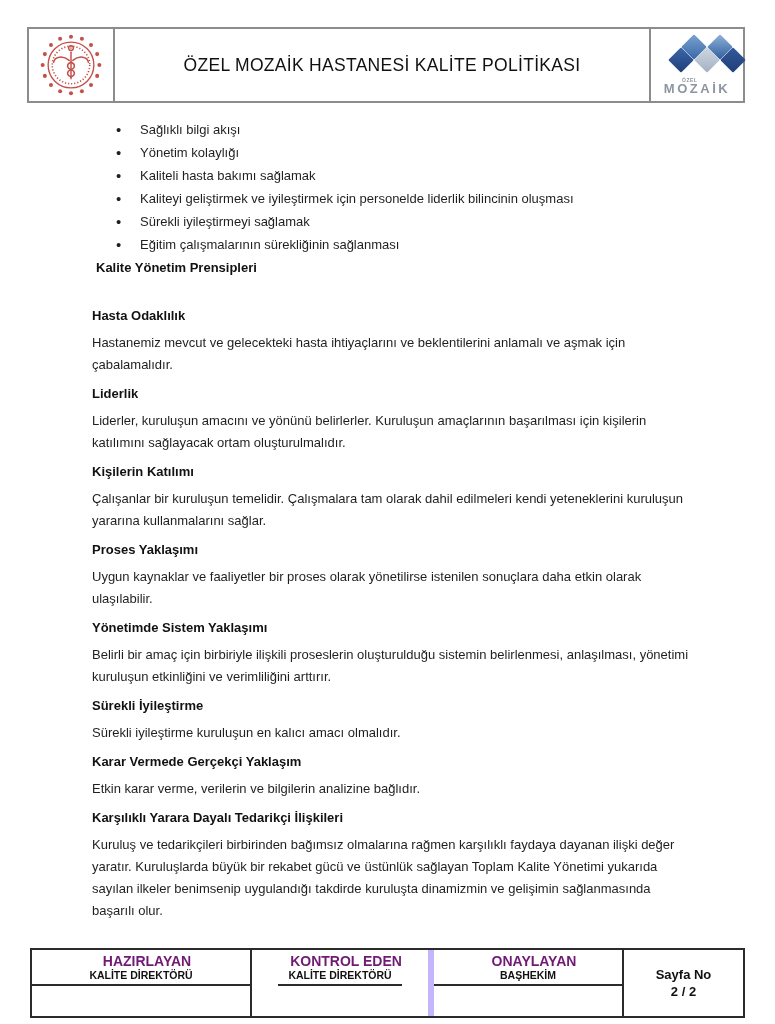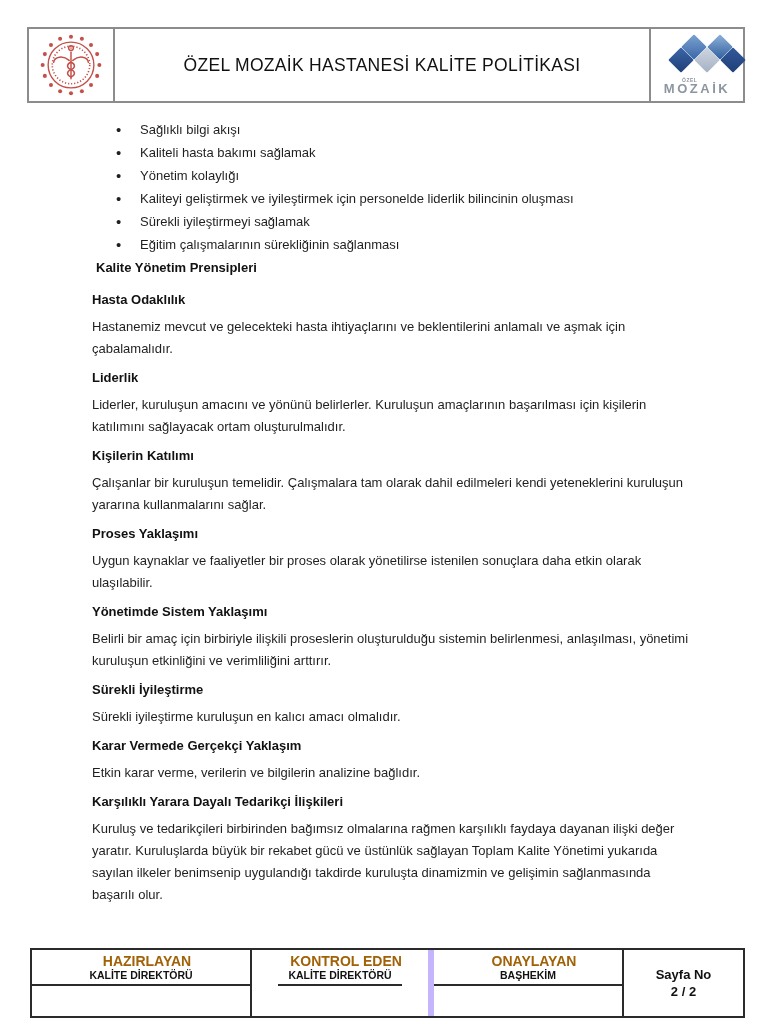--- a/index.html
+++ b/index.html
@@ -55,38 +55,38 @@
   .bullet-list li::before {
     content:"\2022"; position:absolute; left:24px; top:0;
     font-size:15px; color:#1f1f1f;
   }
   .intro-heading {
     font-size:13px; font-weight:bold; color:#111; margin:0 0 0 4px; line-height:22px;
   }
   .section-heading {
     font-size:13px; font-weight:bold; color:#111; margin-top:7px; line-height:22px;
   }
-  .section-heading.first { margin-top:10px; }
+  .section-heading.first { margin-top:26px; }
   .section-paragraph { margin-top:5px; line-height:22px; }
 
   
   .footer-table {
     position:absolute; left:30px; top:948px; width:715px; height:70px;
     display:flex; border:2px solid #2b2b2b; background:#fff;
   }
   .fcol { display:flex; flex-direction:column; }
   .fcol-1 { width:220px; border-right:2px solid #2b2b2b; }
   .fcol-2 { width:182px; border-right:6px solid #c4b5fd;align-items:center; }
   .fcol-3 { width:190px; border-right:2px solid #2b2b2b; }
   .fcol-page { flex:1; justify-content:center; }
   .fhead {
     height:36px; border-bottom:2px solid #2b2b2b;
     display:flex; flex-direction:column; align-items:center; justify-content:center;
   }
-  .frole  { font-size:14px; font-weight:bold; color:#a16207; line-height:16px;margin-left:12px; }
+  .frole  { font-size:14px; font-weight:bold; color:#701a75; line-height:16px;margin-left:12px; }
   .fsub   { font-size:10.5px; font-weight:bold; color:#111; line-height:13px; }
   .fsig   { flex:1; }
   .fpage-label { font-size:13px; font-weight:bold; color:#111; line-height:17px; text-align:center; }
   .fpage-value { font-size:13px; font-weight:bold; color:#111; line-height:17px; text-align:center; }
 </style>
 </head>
 <body>
 
 <div class="page">
 
@@ -136,22 +136,22 @@
         <div class="mz-d mz-d3"></div>
         <div class="mz-ozel">ÖZEL</div>
         <div class="mz-name">MOZAİK</div>
       </div>
     </div>
   </div>
 
   <div class="content">
     <ul class="bullet-list">
       <li>Sağlıklı bilgi akışı</li>
+      <li>Yönetim kolaylığı</li>
       <li>Kaliteli hasta bakımı sağlamak</li>
-      <li>Yönetim kolaylığı</li>
       <li>Kaliteyi geliştirmek ve iyileştirmek için personelde liderlik bilincinin oluşması</li>
       <li>Sürekli iyileştirmeyi sağlamak</li>
       <li>Eğitim çalışmalarının sürekliğinin sağlanması</li>
     </ul>
 
     <div class="intro-heading">Kalite Yönetim Prensipleri</div>
 
     <div class="section-heading first">Hasta Odaklılık</div>
     <p class="section-paragraph">Hastanemiz mevcut ve gelecekteki hasta ihtiyaçlarını ve beklentilerini anlamalı ve  aşmak için çabalamalıdır.</p>
 

